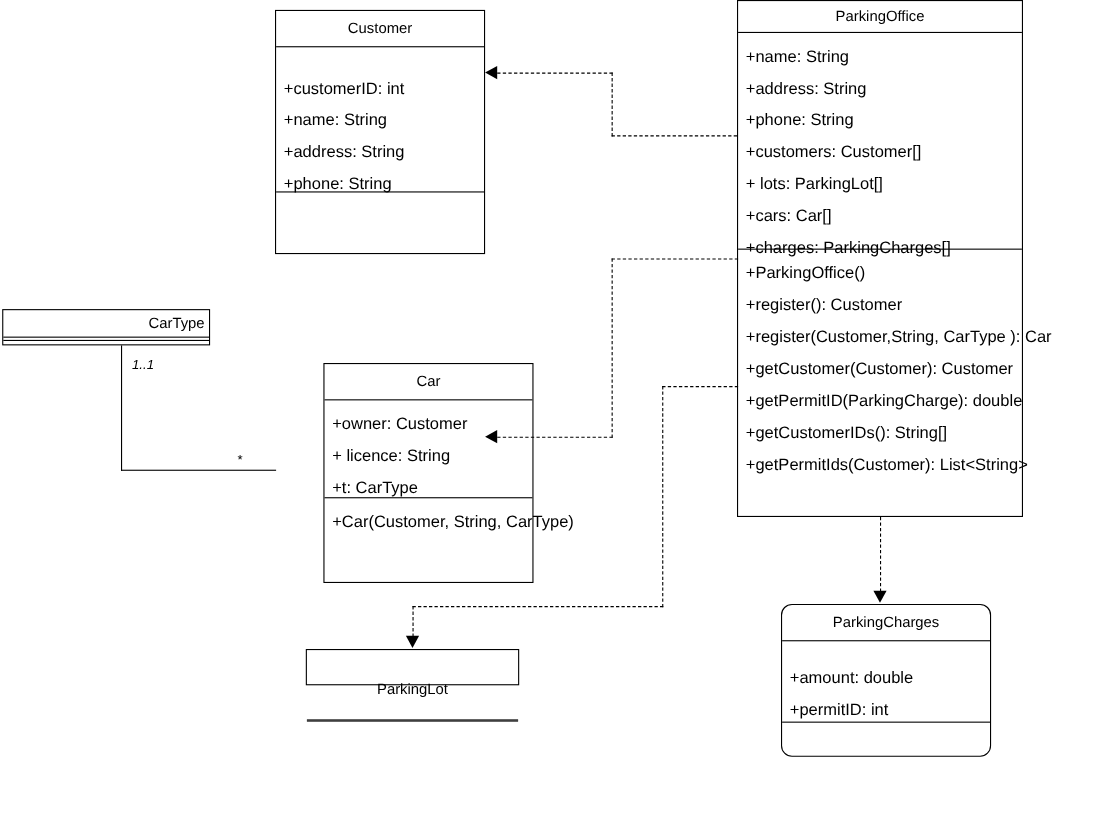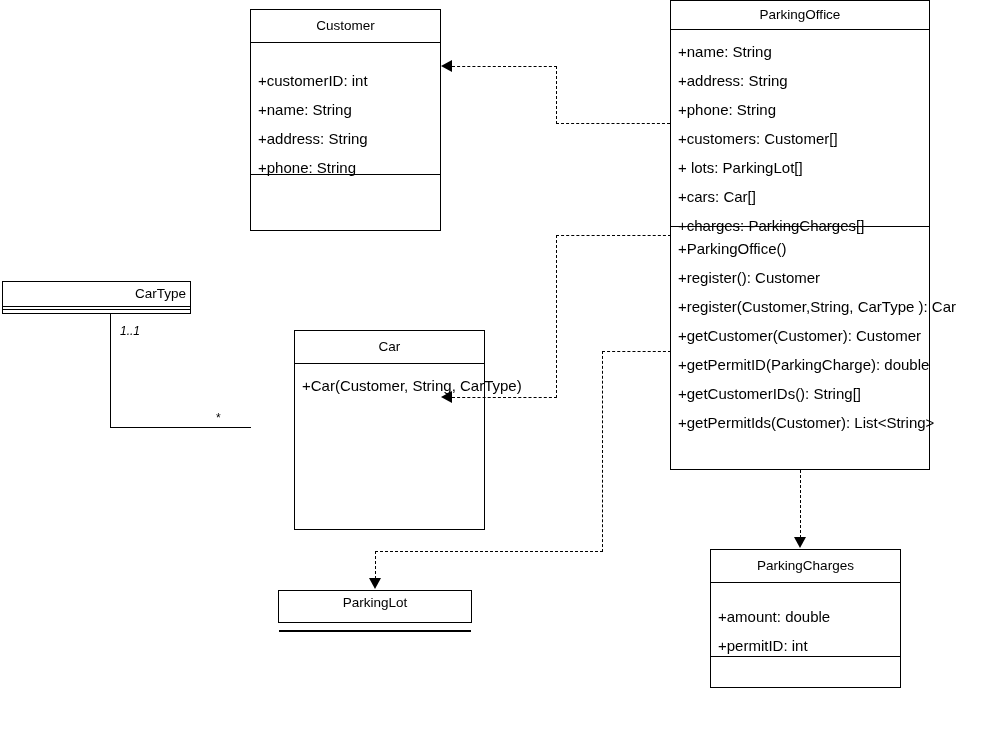--- a/index.html
+++ b/index.html
@@ -138,38 +138,43 @@
       <div class="member">+register(Customer,String, CarType ): Car</div>
       <div class="member">+getCustomer(Customer): Customer</div>
       <div class="member">+getPermitID(ParkingCharge): double</div>
       <div class="member">+getCustomerIDs(): String[]</div>
       <div class="member">+getPermitIds(Customer): List&lt;String&gt;</div>
     </div>
   </div>
 
   <div class="uml-class" style="left:250px; top:330px; width:191px; height:200px;margin-left:44px;">
     <div class="class-title">Car</div>
+    <div class="compartment" style="height:89px;">
+      <div class="member">+owner: Customer</div>
+      <div class="member">+ licence: String</div>
+      <div class="member">+t: CarType</div>
+    </div>
     <div class="compartment last">
       <div class="member">+Car(Customer, String, CarType)</div>
     </div>
   </div>
 
   <div class="uml-class" style="left:2px; top:281px; width:189px; height:33px;">
     <div class="class-title" style="padding-top:5px; padding-bottom:5px;text-align:right;">CarType</div>
     <div class="thin-strip"></div>
     <div class="thin-strip last"></div>
   </div>
 
   <div class="uml-class" style="left:278px; top:590px; width:194px; height:33px;">
-    <div class="class-title" style="padding-top:5px; padding-bottom:20px;">ParkingLot</div>
+    <div class="class-title" style="padding-top:5px; padding-bottom:20px;margin-top:24px;">ParkingLot</div>
     <div class="thin-strip"></div>
     <div class="thin-strip last"></div>
   </div>
 
-  <div class="uml-class" style="left:710px; top:549px; width:191px; height:139px;">
+  <div class="uml-class" style="left:710px; top:549px; width:191px; height:139px;border-radius:10px;">
     <div class="class-title">ParkingCharges</div>
     <div class="compartment" style="height:62px;margin-top:12px;">
       <div class="member">+amount: double</div>
       <div class="member">+permitID: int</div>
     </div>
   </div>
 
   <div class="seg-h dashed" style="left:556px; top:123px; width:114px;"></div>
   <div class="seg-v dashed" style="left:556px; top:66px; height:58px;"></div>
   <div class="seg-h dashed" style="left:452px; top:66px; width:105px;"></div>

